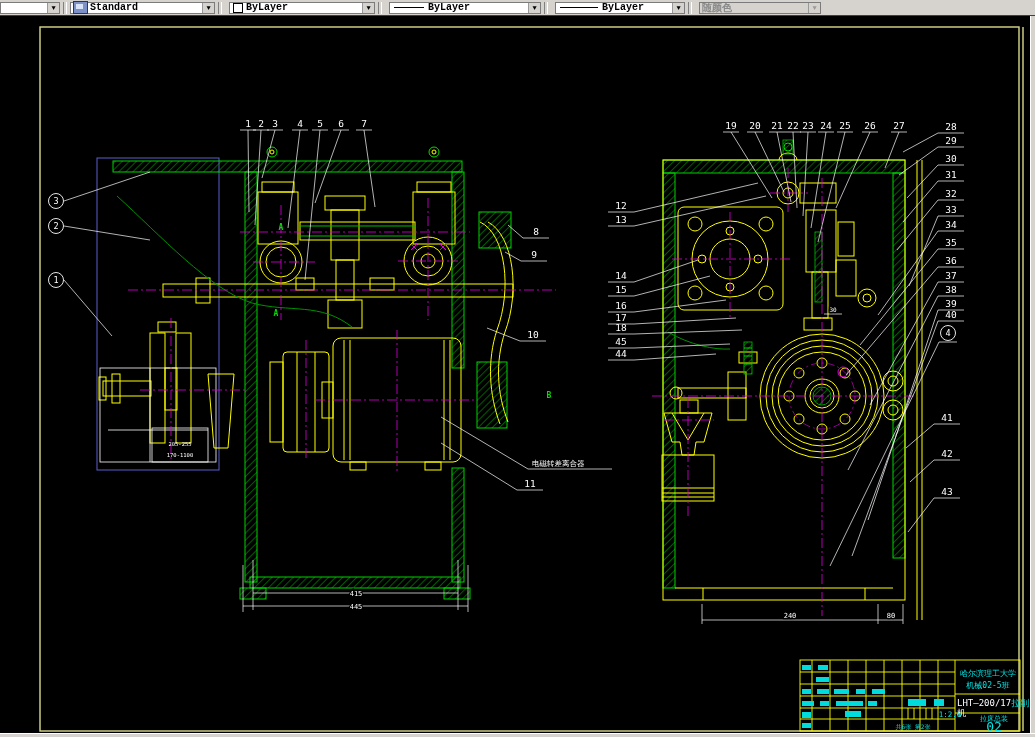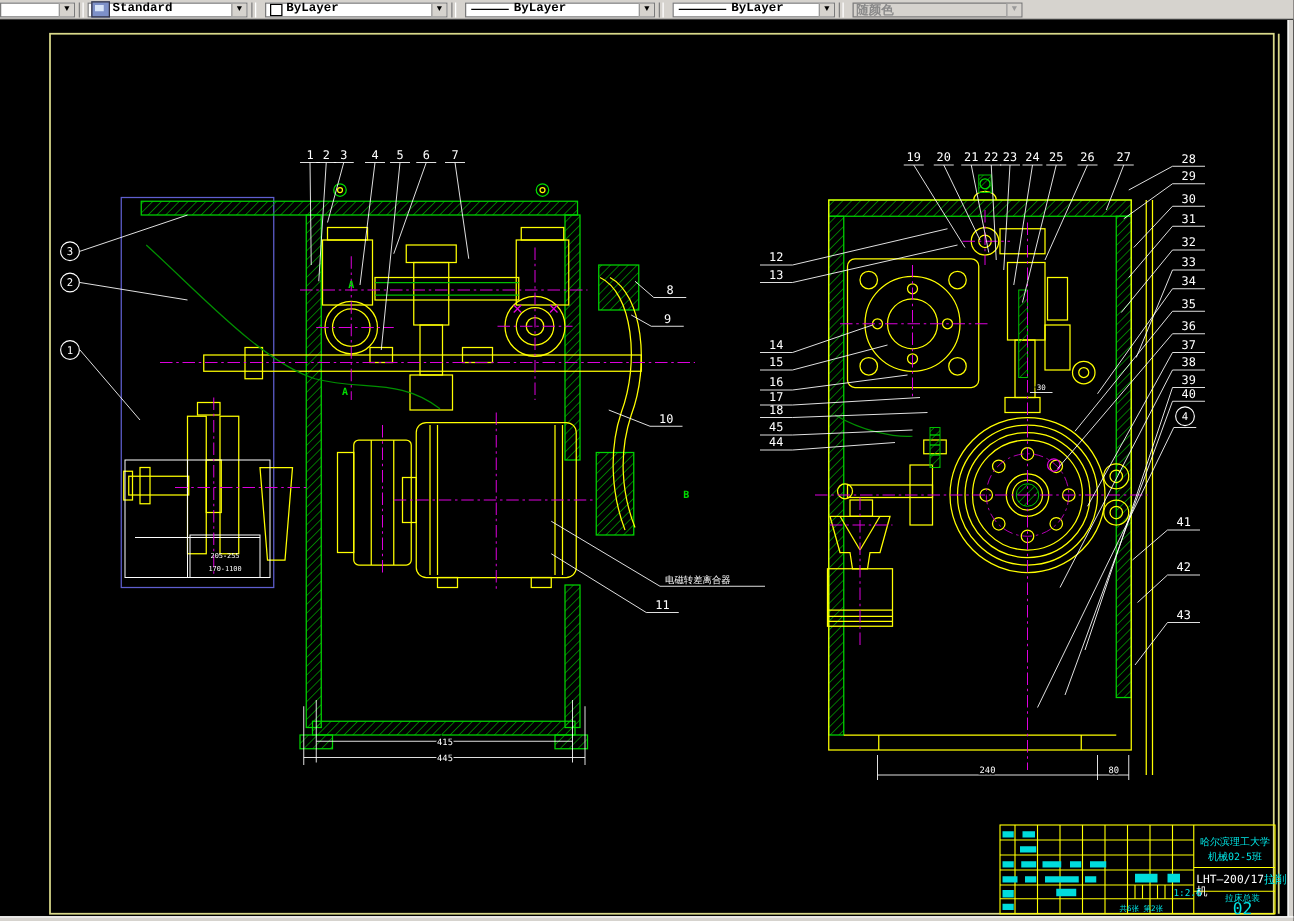--- a/index.html
+++ b/index.html
@@ -34,21 +34,21 @@
 <body>
 
 <div class="app">
 
   <div class="toolbar">
     <div class="combo" style="width:60px">
       <span class="combo-text"></span>
       <span class="combo-arrow">▼</span>
     </div>
     <div class="sep"></div>
-    <div class="combo" style="width:128px">
+    <div class="combo" style="width:145px">
       <span class="tb-icon"></span>
       <span class="combo-text">Standard</span>
       <span class="combo-arrow">▼</span>
     </div>
     <div class="sep"></div>
     <div class="combo" style="width:146px;margin-left:4px">
       <span class="swatch"></span>
       <span class="combo-text">ByLayer</span>
       <span class="combo-arrow">▼</span>
     </div>
@@ -58,21 +58,21 @@
       <span class="combo-text">ByLayer</span>
       <span class="combo-arrow">▼</span>
     </div>
     <div class="sep"></div>
     <div class="combo" style="width:130px;margin-left:4px">
       <span class="linesample lw"></span>
       <span class="combo-text">ByLayer</span>
       <span class="combo-arrow">▼</span>
     </div>
     <div class="sep"></div>
-    <div class="combo disabled" style="width:136px;margin-left:4px">
+    <div class="combo disabled" style="width:122px;margin-left:4px">
       <span class="combo-text">随颜色</span>
       <span class="combo-arrow">▼</span>
     </div>
   </div>
 
   <div class="canvas">
   <svg id="cad" width="1031" height="718" viewBox="0 16 1031 718" xmlns="http://www.w3.org/2000/svg">
     <defs>
       <pattern id="hg" width="5" height="5" patternUnits="userSpaceOnUse" patternTransform="rotate(45)">
         <line x1="0" y1="0" x2="0" y2="5" stroke="#00b800" stroke-width="1"></line>

